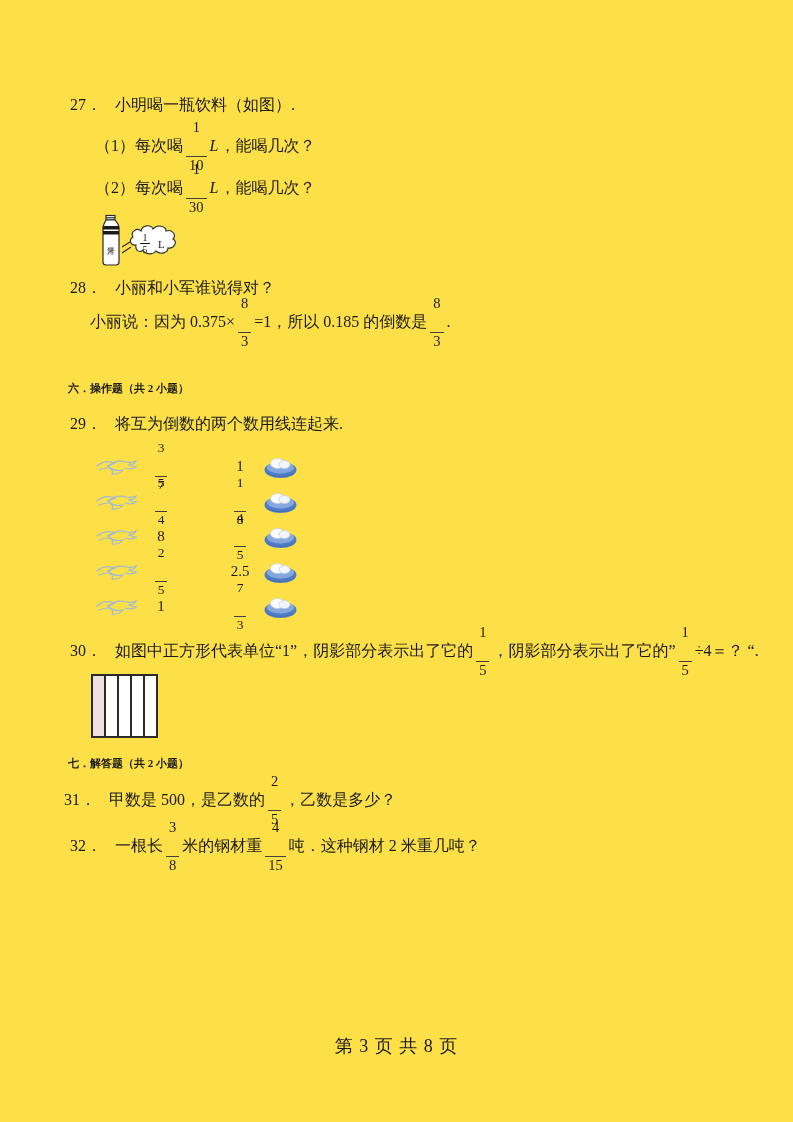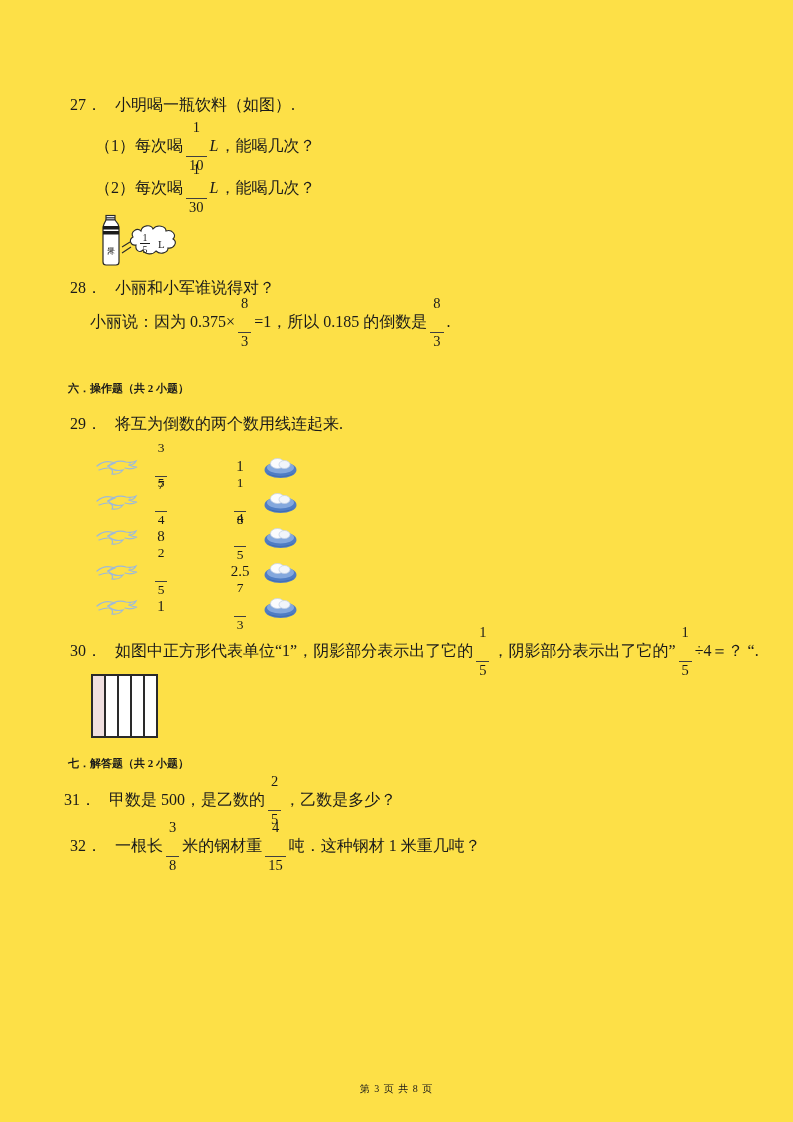--- a/index.html
+++ b/index.html
@@ -51,21 +51,21 @@
     display:flex;
     width:67px; height:64px;
     border:2px solid #2a2a2a;
     background:#fff;
   }
   .unit-square .strip { flex:1; border-right:2px solid #2a2a2a; }
   .unit-square .strip:last-child { border-right:none; }
   .unit-square .strip.shaded { background:#f0dfdf; }
   .footer {
     position:absolute; left:0; right:0; top:1034px;
-    text-align:center; font-size:10px; letter-spacing:1px;margin-top:48px;
+    text-align:center; font-size:18px; letter-spacing:1px;
   }
 </style>
 </head>
 <body>
 
 <div class="page">
 
   <div class="abs line" style="left:70px; top:95px;">
     <span class="qnum">27．</span>
     <span>小明喝一瓶饮料（如图）.</span>
@@ -374,20 +374,20 @@
     <span>一根长</span>
     <span class="frac">
       <span class="num">3</span>
       <span class="den">8</span>
     </span>
     <span>米的钢材重</span>
     <span class="frac">
       <span class="num">4</span>
       <span class="den">15</span>
     </span>
-    <span>吨．这种钢材 1 米重几吨？</span>
+    <span>吨．这种钢材 2 米重几吨？</span>
   </div>
 
   <div class="footer">
     <span>第 3 页 共 8 页</span>
   </div>
 
 </div>
 
 </body></html>

